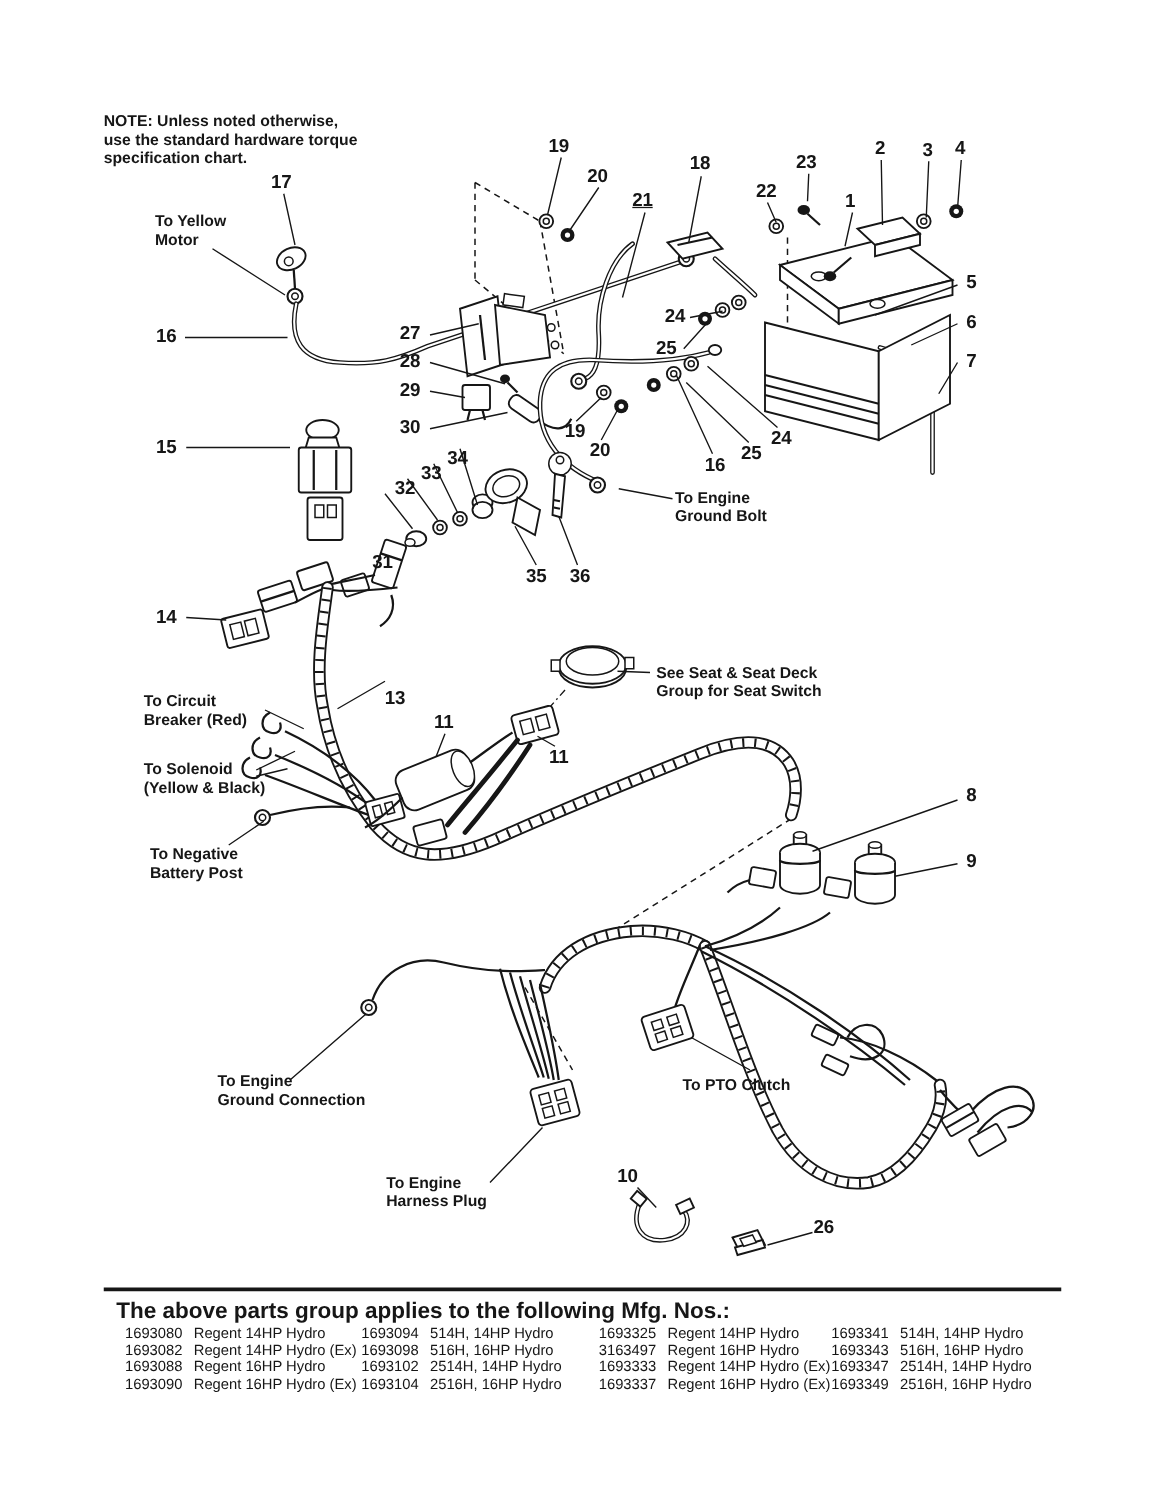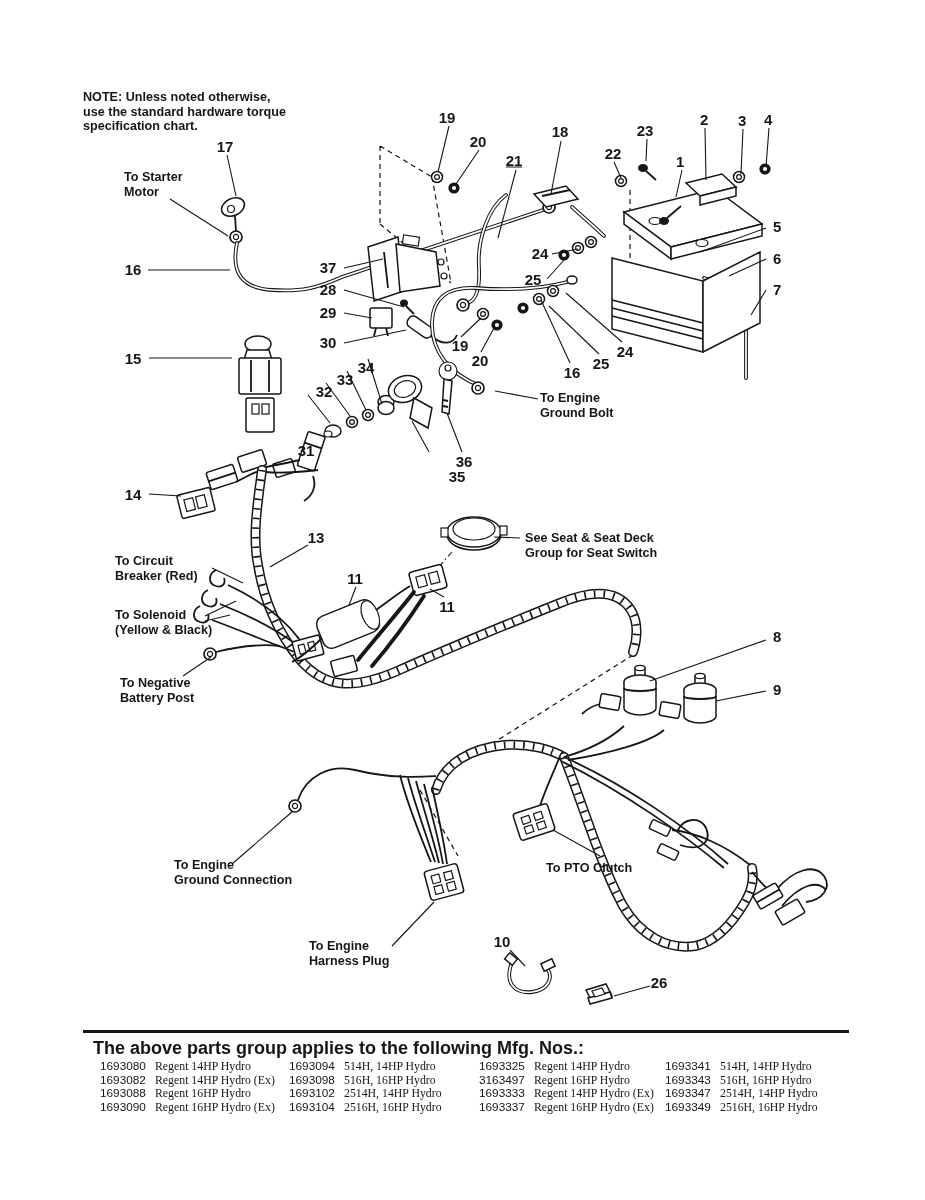--- a/index.html
+++ b/index.html
@@ -7,21 +7,21 @@
         font-family:"Liberation Sans", sans-serif;color:#161616;}
   .art{position:absolute;left:0;top:0;}
   .note{position:absolute;left:83px;top:90px;width:215px;font-size:12.6px;font-weight:700;line-height:14.6px;white-space:pre-line;}
   .pnum{position:absolute;transform:translate(-50%,-50%);font-size:15px;font-weight:700;letter-spacing:-.2px;white-space:nowrap;}
   .callout{position:absolute;font-size:12.6px;font-weight:700;line-height:15px;white-space:pre-line;}
   .hrule{position:absolute;left:83px;top:1030px;width:766px;border-top:3px solid #161616;}
   .footer-title{position:absolute;left:93px;top:1038px;font-size:18px;font-weight:700;white-space:nowrap;}
   .mfg-col{position:absolute;top:1059px;}
   .mfg-row{height:13.6px;font-size:11.8px;white-space:nowrap;}
   .mfg-no{display:inline-block;width:47px;}
-  .mfg-desc{margin-left:8px;font-family:Liberation Serif, serif;}
+  .mfg-desc{margin-left:8px;}
   
   .thin{fill:none;stroke:#161616;stroke-width:1.8;}
   .ldr{fill:none;stroke:#161616;stroke-width:1.1;}
   .dsh{fill:none;stroke:#161616;stroke-width:1.2;stroke-dasharray:5 4;}
   .ddot{fill:none;stroke:#161616;stroke-width:1.1;stroke-dasharray:6 3 1.5 3;}
   .tube-o{fill:none;stroke:#161616;stroke-width:3.8;stroke-linecap:round;}
   .tube-i{fill:none;stroke:#ffffff;stroke-width:1.7;stroke-linecap:round;}
   .wrap-o{fill:none;stroke:#161616;stroke-width:10;stroke-linecap:round;}
   .wrap-m{fill:none;stroke:#ffffff;stroke-width:7;stroke-linecap:round;}
   .wrap-d{fill:none;stroke:#161616;stroke-width:7;stroke-dasharray:1.6 8;}
@@ -363,49 +363,49 @@
       <div class="pnum" style="left: 613px; top: 153px;">22</div>
       <div class="pnum" style="left: 645px; top: 130px;">23</div>
       <div class="pnum" style="left: 680px; top: 161px;">1</div>
       <div class="pnum" style="left: 704px; top: 119px;">2</div>
       <div class="pnum" style="left: 742px; top: 120px;">3</div>
       <div class="pnum" style="left: 768px; top: 119px;">4</div>
       <div class="pnum" style="left: 777px; top: 226px;">5</div>
       <div class="pnum" style="left: 777px; top: 258px;">6</div>
       <div class="pnum" style="left: 777px; top: 289px;">7</div>
       <div class="pnum" style="left: 133px; top: 269px;">16</div>
-      <div class="pnum" style="left: 328px; top: 267px;">37</div>
+      <div class="pnum" style="left: 328px; top: 267px;">27</div>
       <div class="pnum" style="left: 328px; top: 289px;">28</div>
       <div class="pnum" style="left: 328px; top: 312px;">29</div>
       <div class="pnum" style="left: 328px; top: 342px;">30</div>
       <div class="pnum" style="left: 540px; top: 253px;">24</div>
       <div class="pnum" style="left: 533px; top: 279px;">25</div>
       <div class="pnum" style="left: 460px; top: 345px;">19</div>
       <div class="pnum" style="left: 480px; top: 360px;">20</div>
       <div class="pnum" style="left: 572px; top: 372px;">16</div>
       <div class="pnum" style="left: 601px; top: 363px;">25</div>
       <div class="pnum" style="left: 625px; top: 351px;">24</div>
       <div class="pnum" style="left: 133px; top: 358px;">15</div>
       <div class="pnum" style="left: 306px; top: 418px; margin-top: 32px;">31</div>
       <div class="pnum" style="left: 324px; top: 391px;">32</div>
       <div class="pnum" style="left: 345px; top: 379px;">33</div>
       <div class="pnum" style="left: 366px; top: 367px;">34</div>
-      <div class="pnum" style="left: 429px; top: 476px; margin-left: 28px;">35</div>
+      <div class="pnum" style="left: 429px; top: 461px;">35</div>
       <div class="pnum" style="left: 464px; top: 461px;">36</div>
       <div class="pnum" style="left: 133px; top: 494px;">14</div>
-      <div class="pnum" style="left: 316px; top: 537px;">13</div>
+      <div class="pnum" style="left: 316px; top: 559px;">13</div>
       <div class="pnum" style="left: 355px; top: 578px;">11</div>
       <div class="pnum" style="left: 447px; top: 606px;">11</div>
       <div class="pnum" style="left: 777px; top: 636px;">8</div>
       <div class="pnum" style="left: 777px; top: 689px;">9</div>
       <div class="pnum" style="left: 502px; top: 941px;">10</div>
       <div class="pnum" style="left: 659px; top: 982px;">26</div>
     </div>
   <div>
-      <div class="callout" style="left: 124px; top: 170px;">To Starter
+      <div class="callout" style="left: 124px; top: 170px;">To Yellow
 Motor</div>
       <div class="callout" style="left: 540px; top: 391px;">To Engine
 Ground Bolt</div>
       <div class="callout" style="left: 525px; top: 531px;">See Seat &amp; Seat Deck
 Group for Seat Switch</div>
       <div class="callout" style="left: 115px; top: 554px;">To Circuit
 Breaker (Red)</div>
       <div class="callout" style="left: 115px; top: 608px;">To Solenoid
 (Yellow &amp; Black)</div>
       <div class="callout" style="left: 120px; top: 676px;">To Negative

